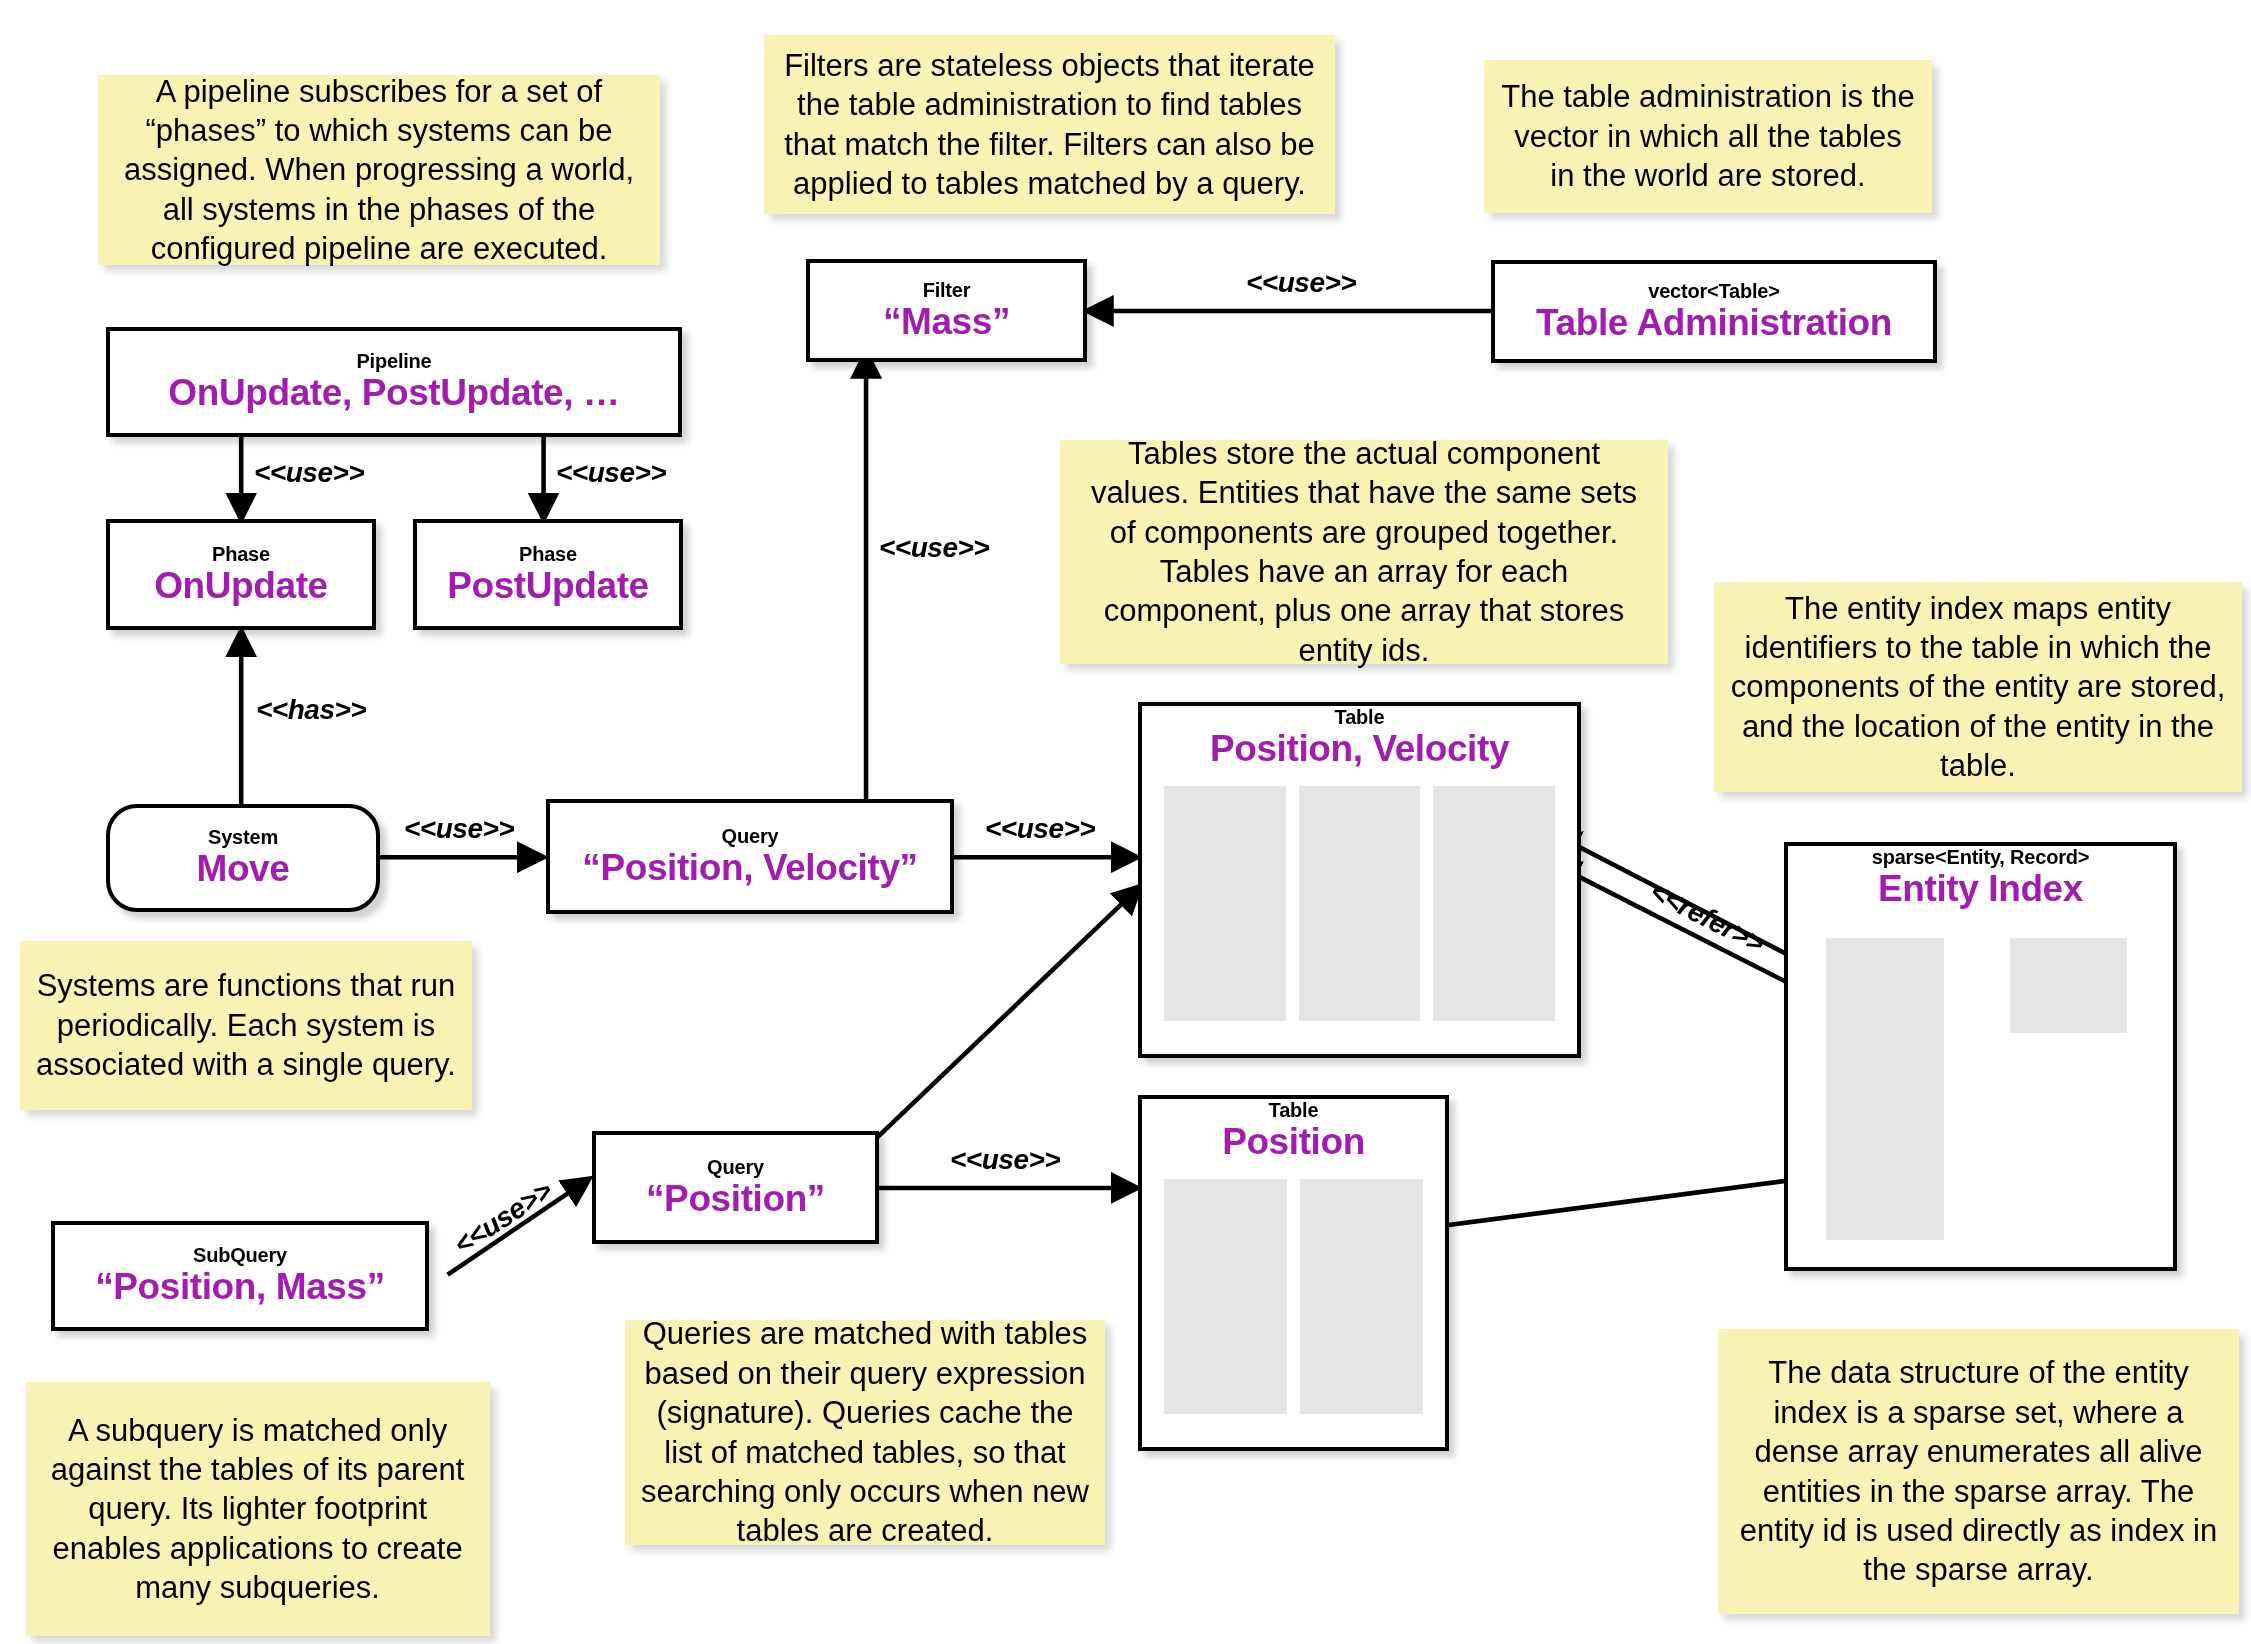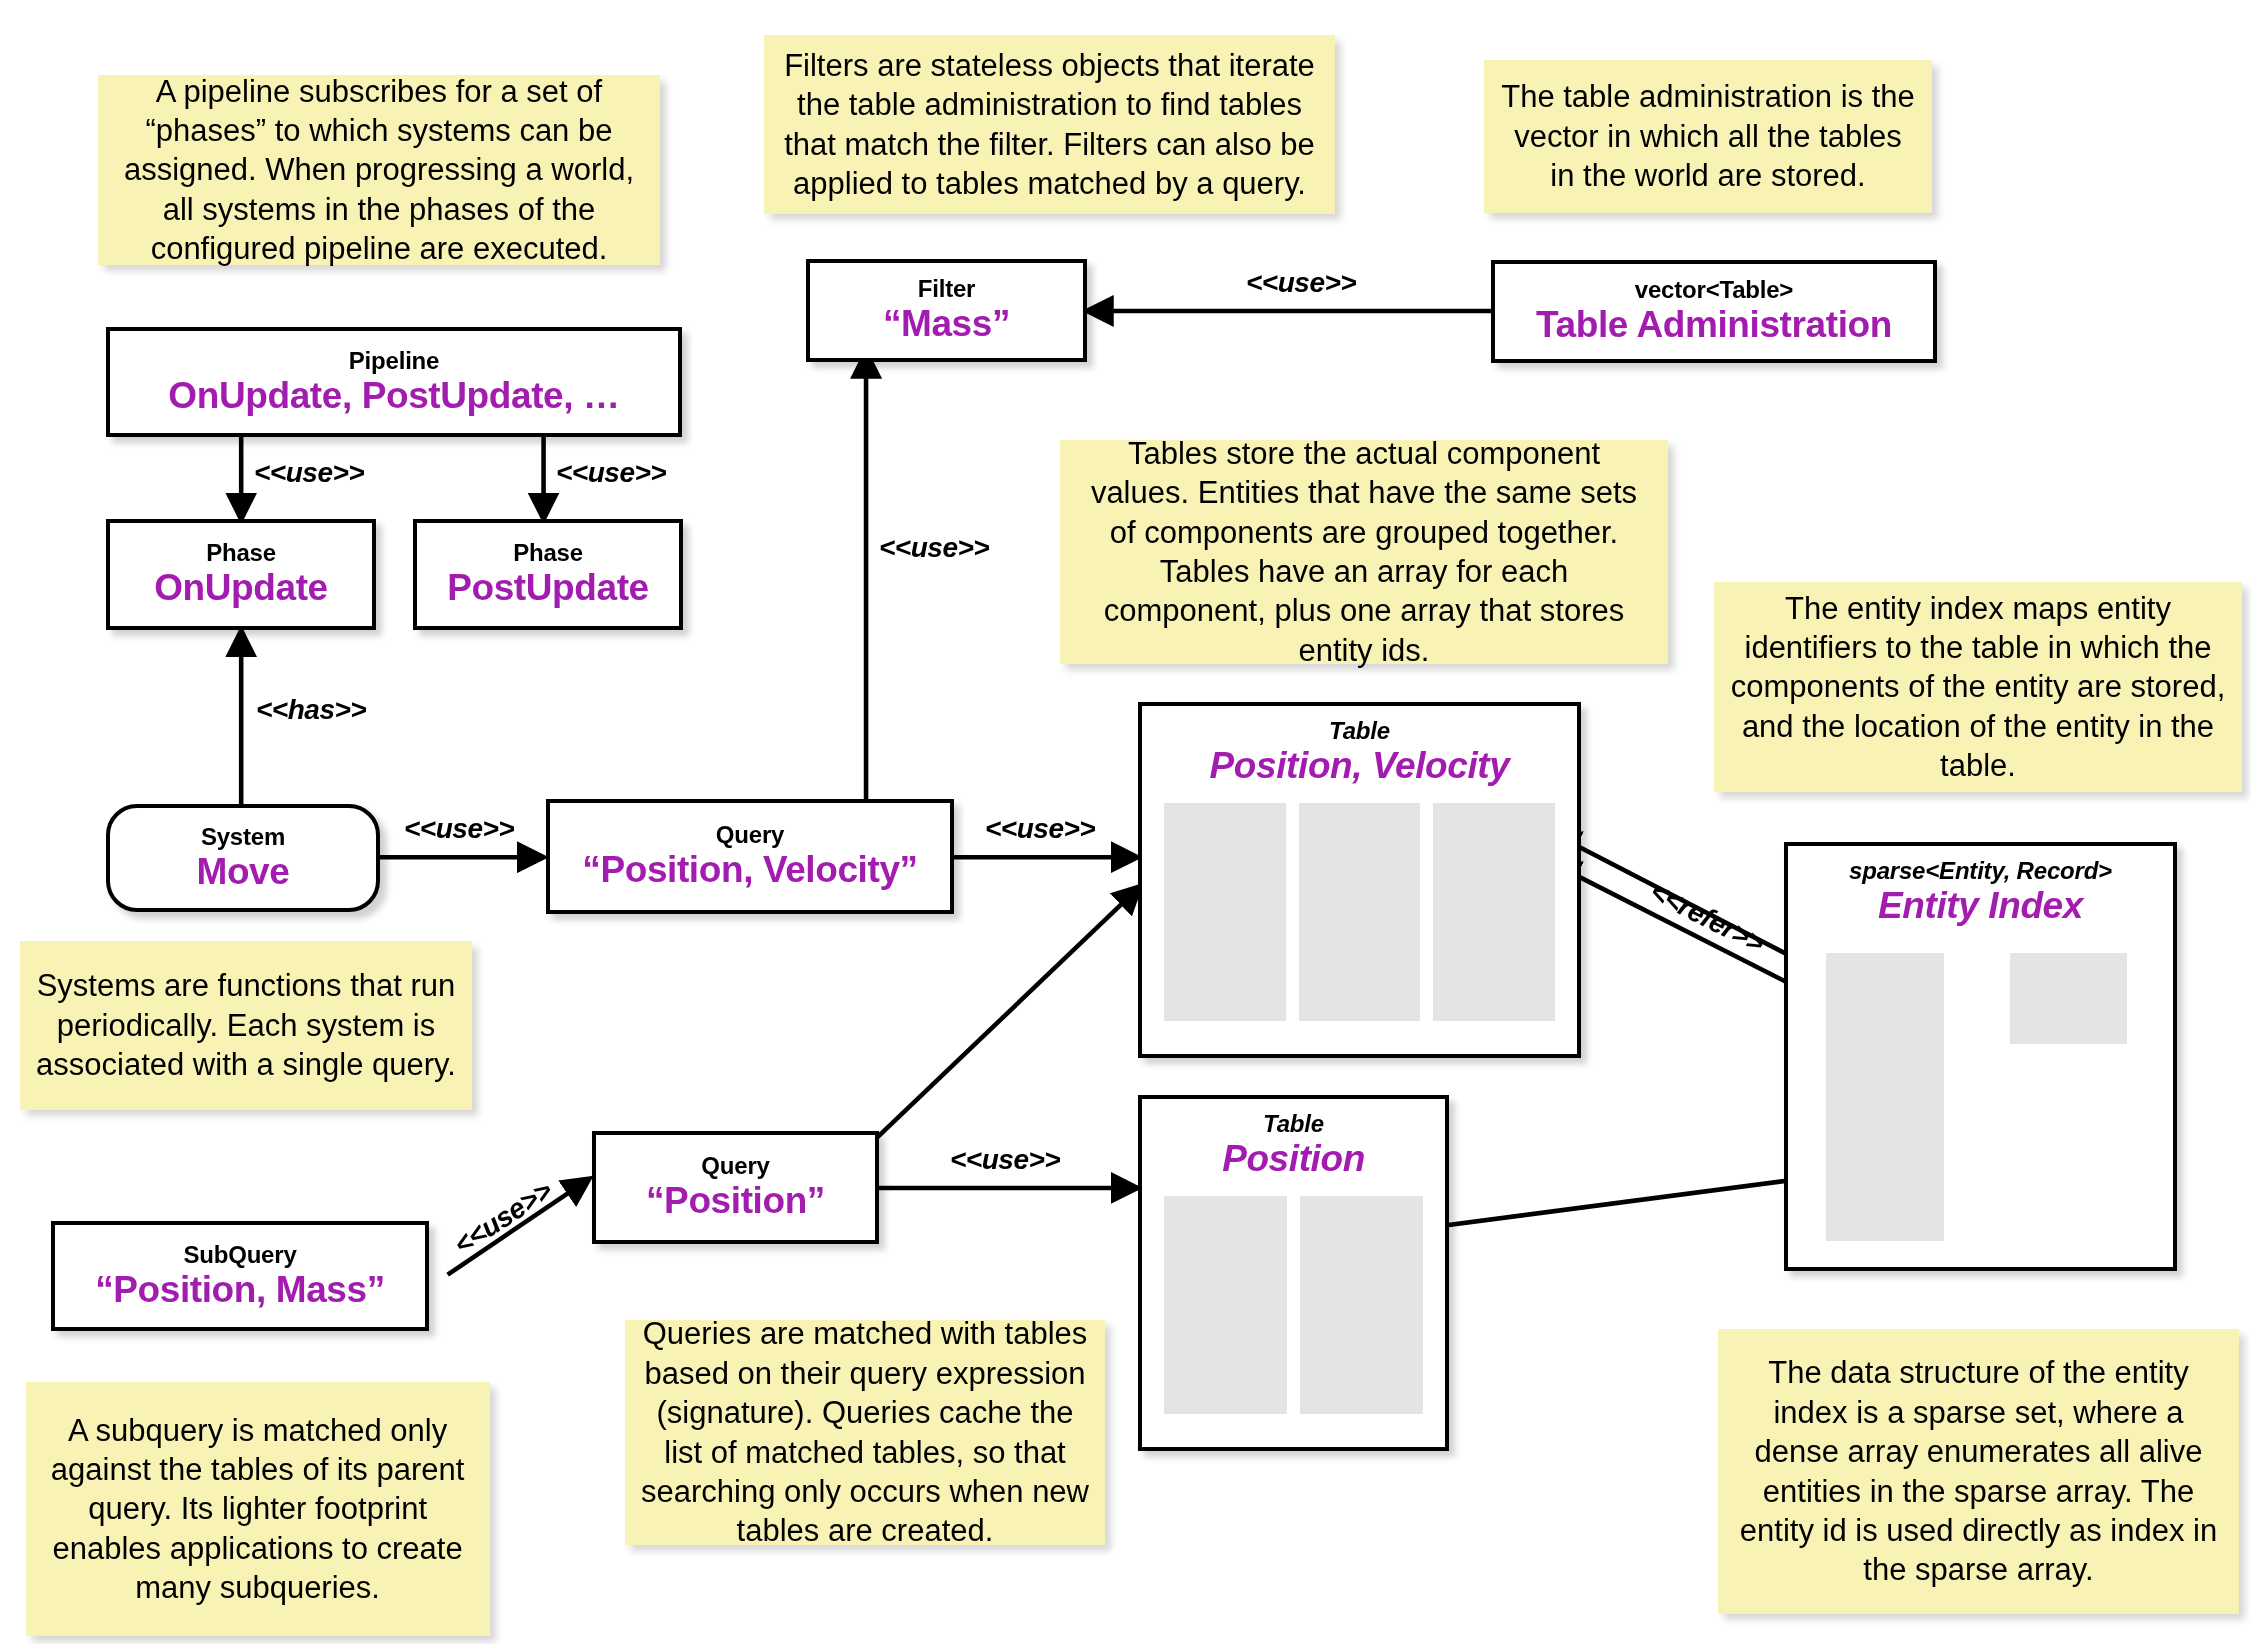--- a/index.html
+++ b/index.html
@@ -30,39 +30,38 @@
     border: 4.6px solid #000000;
     box-shadow: 6.4px 6.4px 6.4px rgba(0,0,0,0.18);
     display: flex;
     flex-direction: column;
     align-items: center;
     justify-content: center;
     text-align: center;
     padding: 5.5px 9.1px;
   }
   .node .stereo {
-    font-size: 24px;
+    font-size: 20px;
     font-weight: 600;
     color: #000;
     line-height: 1.12;
     letter-spacing: -0.2px;
   }
   .node .title {
     font-size: 37px;
     font-weight: bold;
     color: #a21caf;
     line-height: 1.12;
     letter-spacing: -0.4px;
     white-space: nowrap;
   }
   
   .node.container {
     justify-content: flex-end;
-    padding-top: 12px;
-    font-style: italic;
+    padding-top: 0;
   }
   .node.container .arrays {
     display: flex;
     flex-direction: row;
     align-items: stretch;
     justify-content: center;
     width: 100%;
     flex: 1;
     gap: 12.8px;
     padding: 16.4px 12.8px 27.4px 12.8px;

